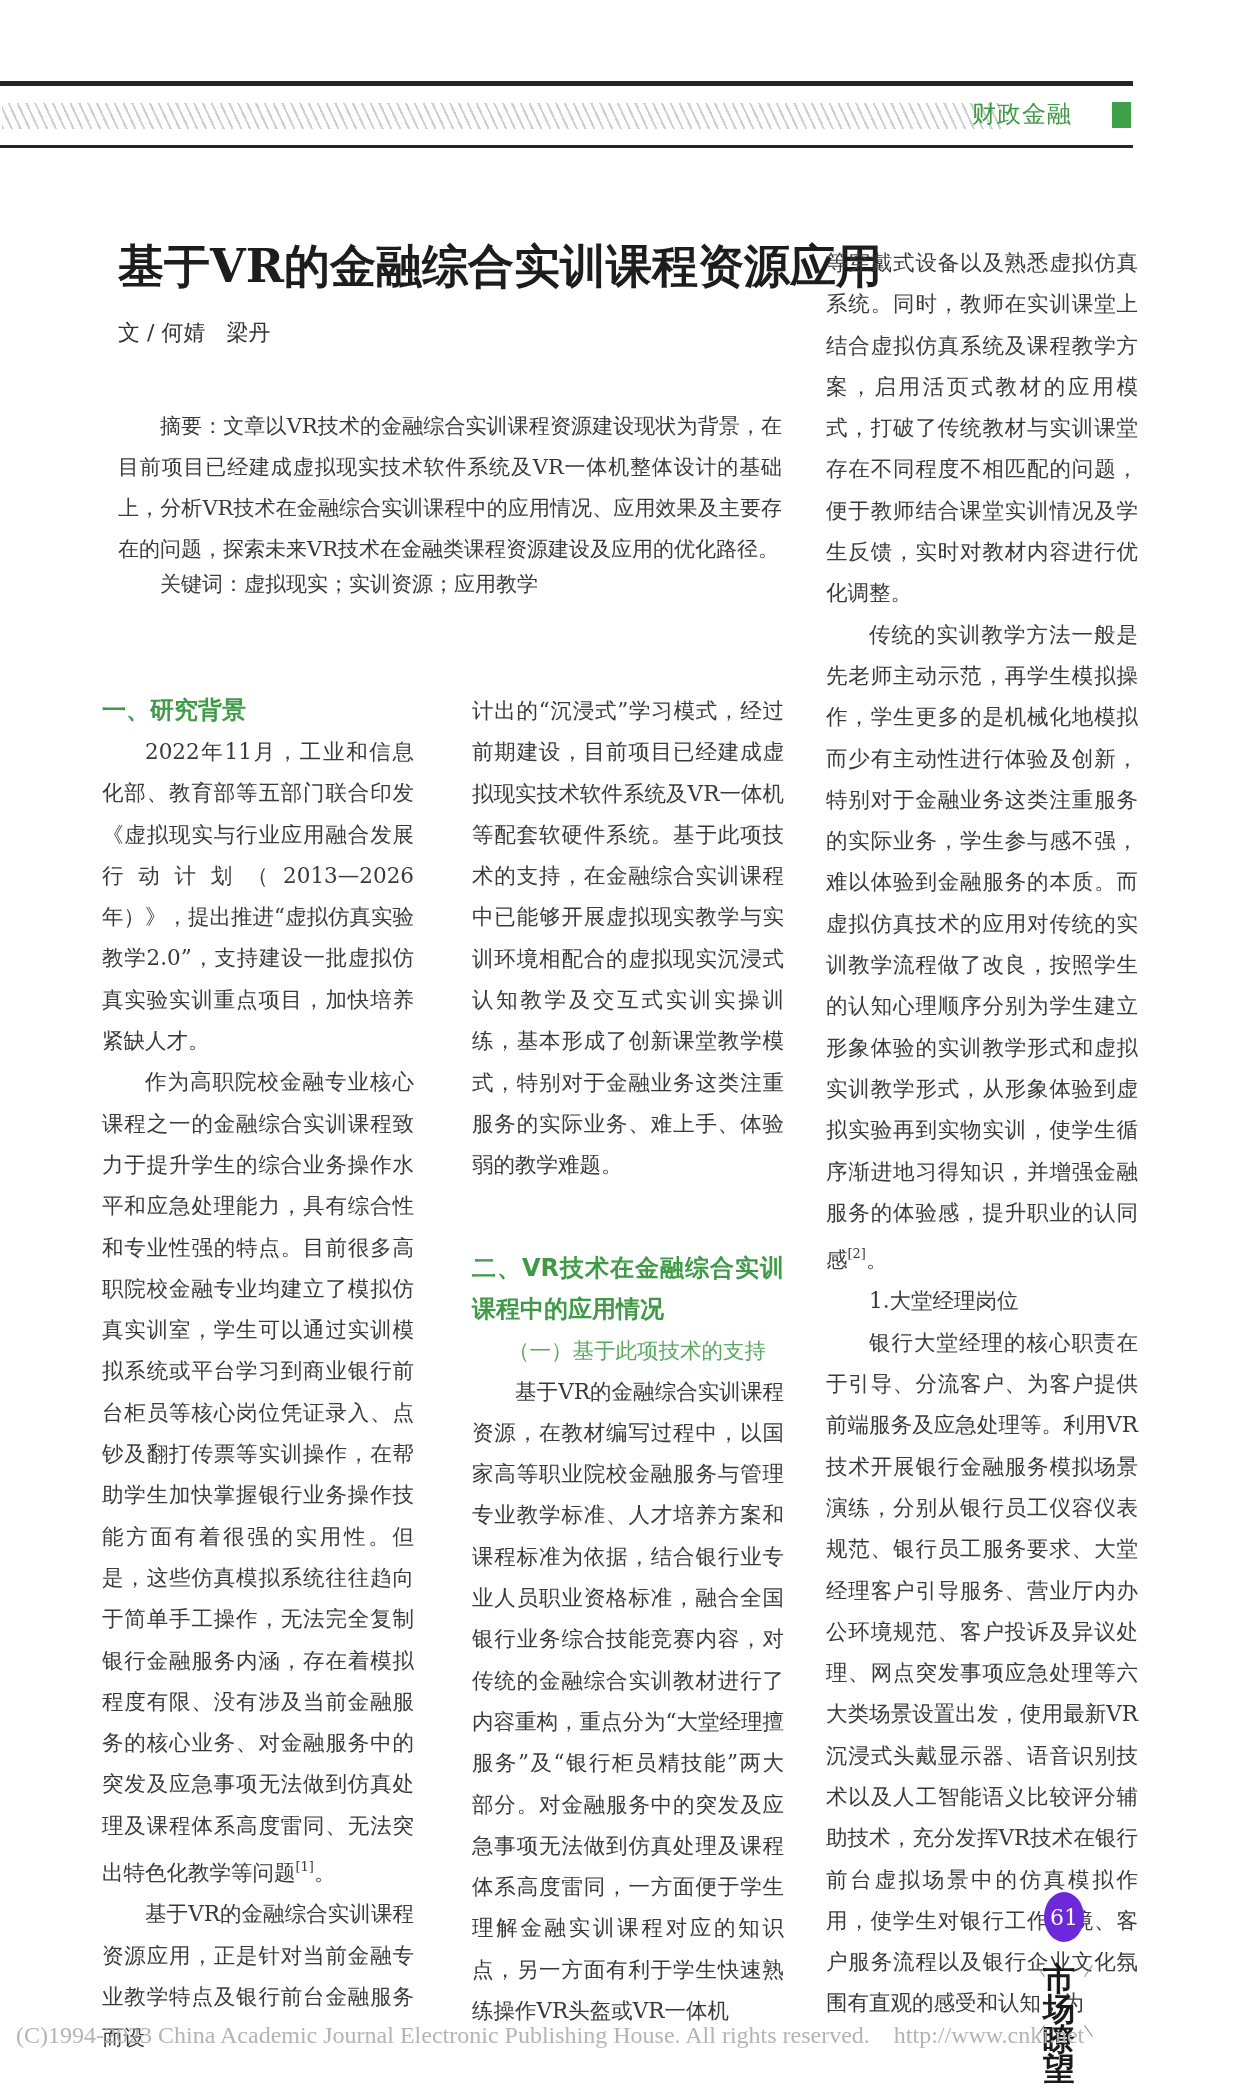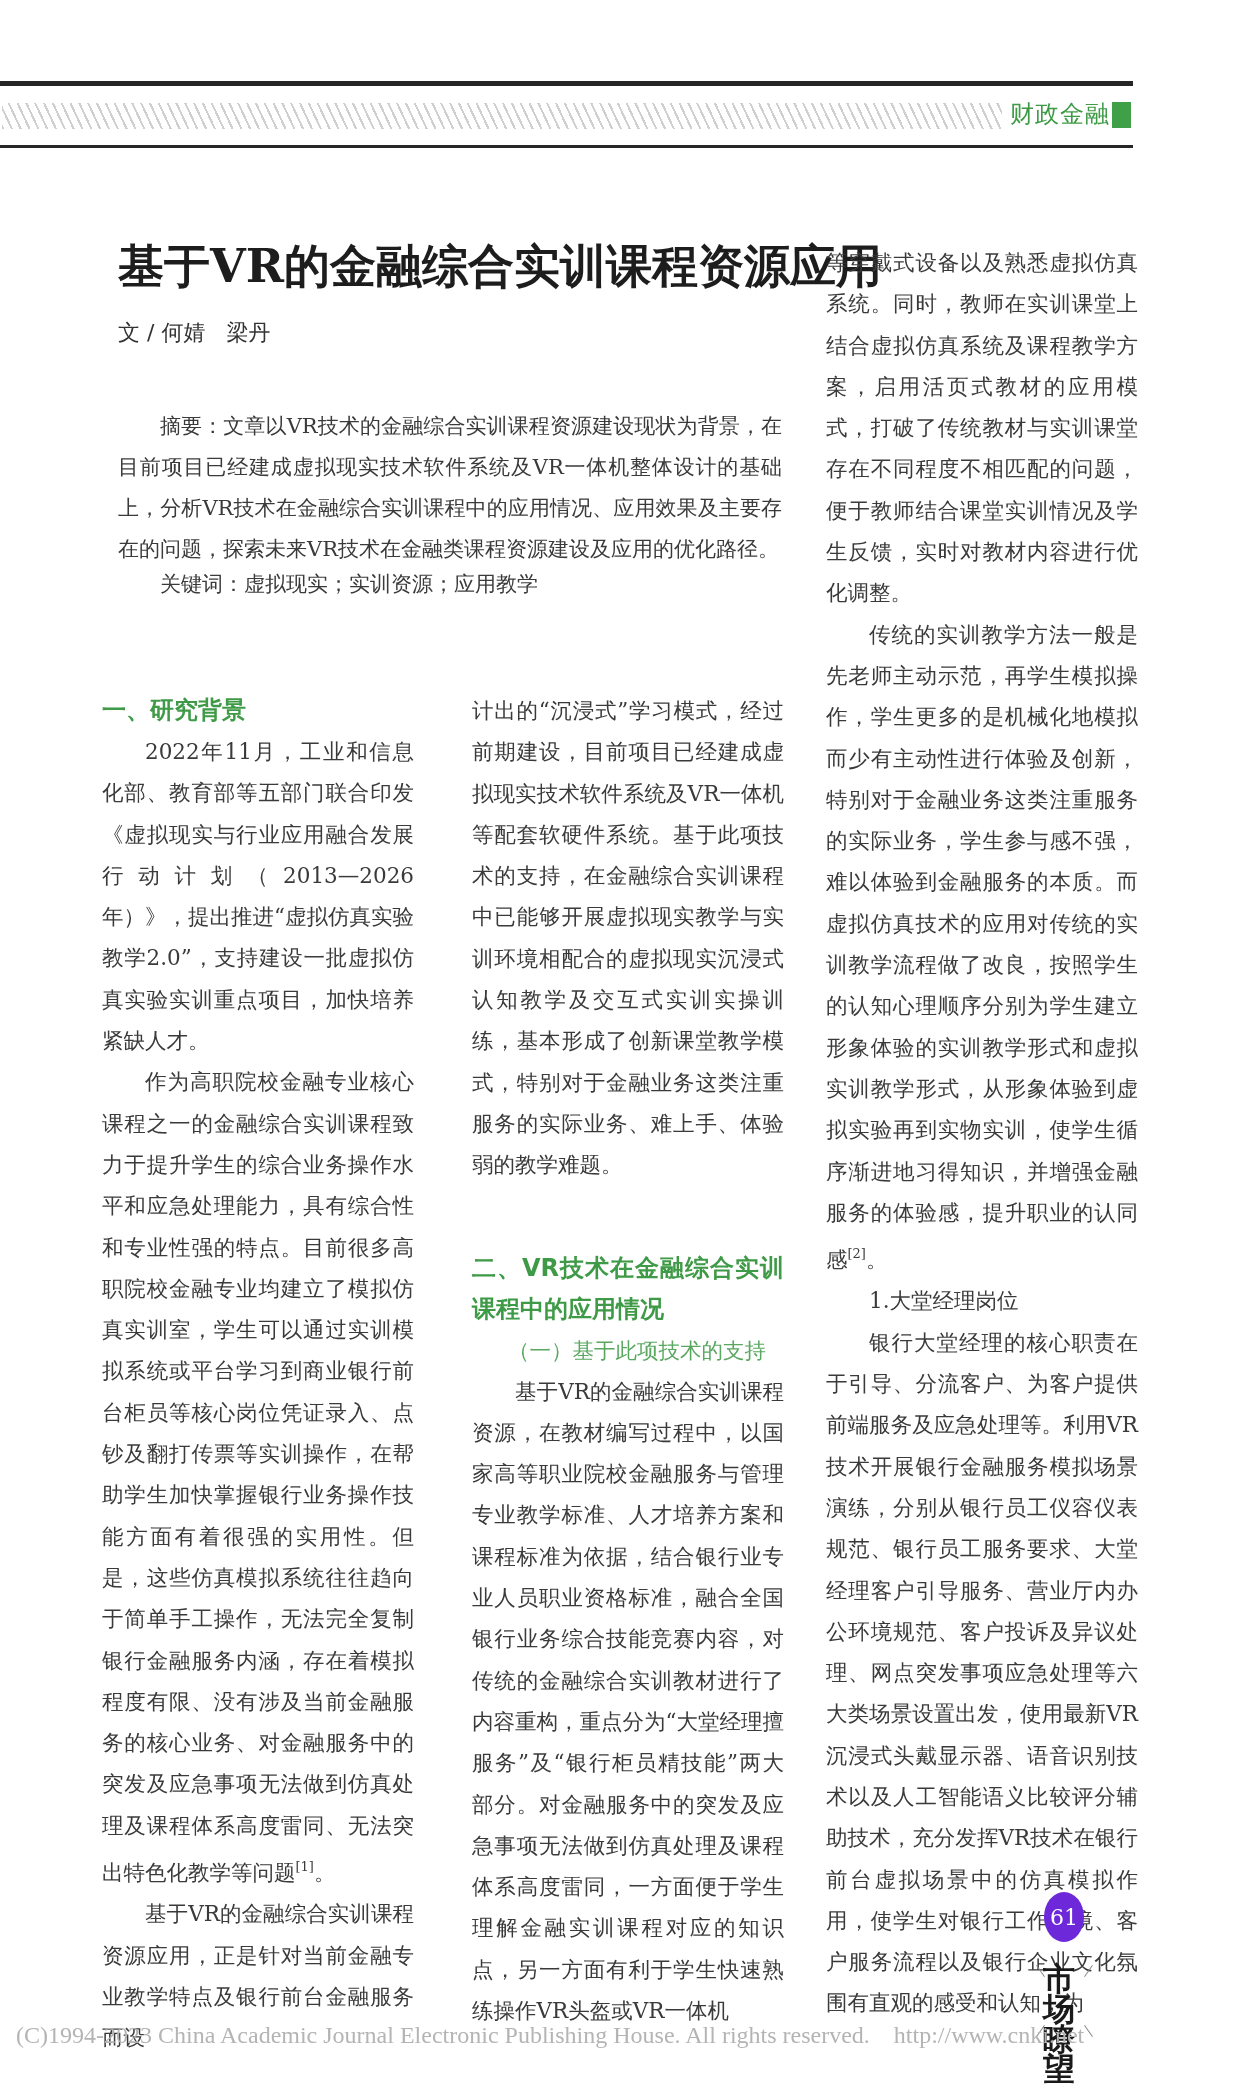--- a/index.html
+++ b/index.html
@@ -3,21 +3,21 @@
 <meta charset="utf-8">
 <style>
   * { box-sizing: border-box; margin: 0; padding: 0; }
   html, body { width: 1250px; height: 2092px; background: #ffffff; overflow: hidden; }
   body { position: relative; font-family: "DejaVu Serif", "Liberation Serif", serif; color: #3a3a3a; }
 
   .topline1 { position: absolute; left: 0; top: 81px; width: 1133px; height: 5px; background: #262626; }
   .topline2 { position: absolute; left: 0; top: 145px; width: 1133px; height: 3px; background: #262626; }
   .hatch { position: absolute; left: 2px; top: 103px; width: 1000px; height: 26px;
     background: repeating-linear-gradient(65deg, #cfcfcf 0px, #cfcfcf 2px, transparent 2px, transparent 8px); }
-  .section-tag { position: absolute; left: 1010px; top: 98px; font-family: "DejaVu Sans", sans-serif;
+  .section-tag { position: absolute; left: 972px; top: 98px; font-family: "DejaVu Sans", sans-serif;
     font-size: 24px; color: #3f9a45; letter-spacing: 1px; }
   .tag-square { position: absolute; left: 1112px; top: 102px; width: 19px; height: 26px; background: #3fa047; }
 
   .title { position: absolute; left: 118px; top: 236px; font-family: "DejaVu Serif", serif; font-weight: bold;
     font-size: 46px; color: #1d1d1d; letter-spacing: 0px; white-space: nowrap; }
   .authors { position: absolute; left: 118px; top: 318px; font-family: "DejaVu Sans", sans-serif;
     font-size: 22px; color: #333; white-space: pre; }
 
   .abstract { position: absolute; left: 118px; top: 406px; width: 664px; font-size: 21px; line-height: 41px;
     color: #3a3a3a; text-indent: 42px; text-align: justify; }

